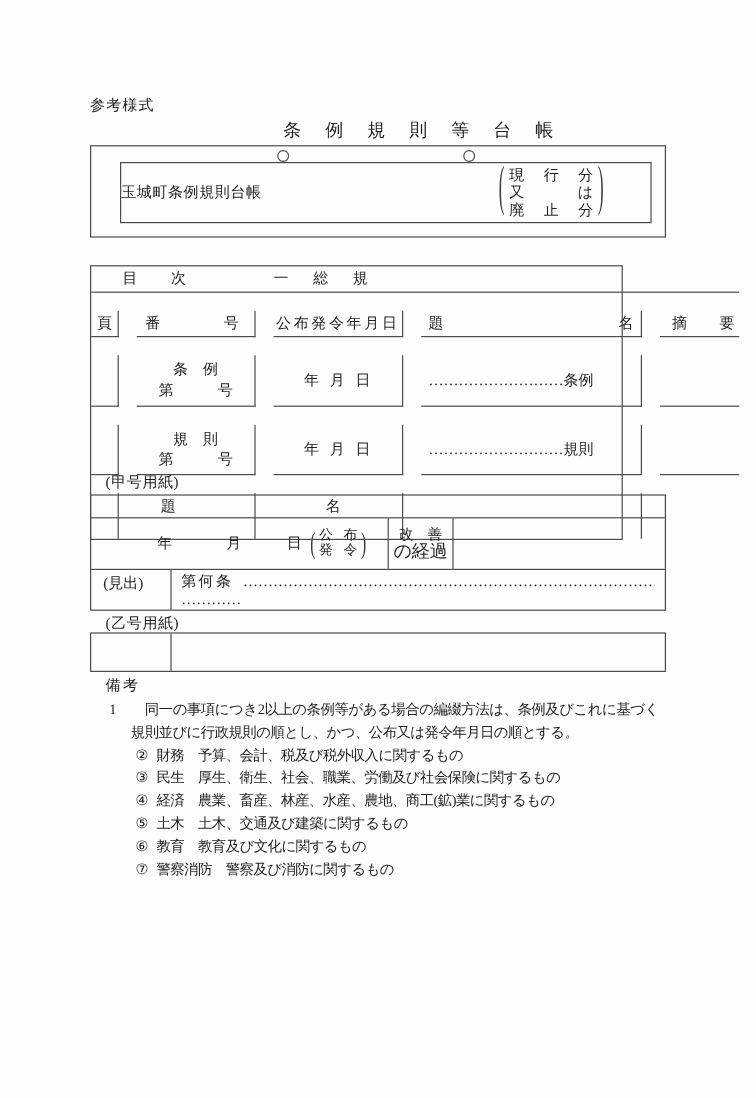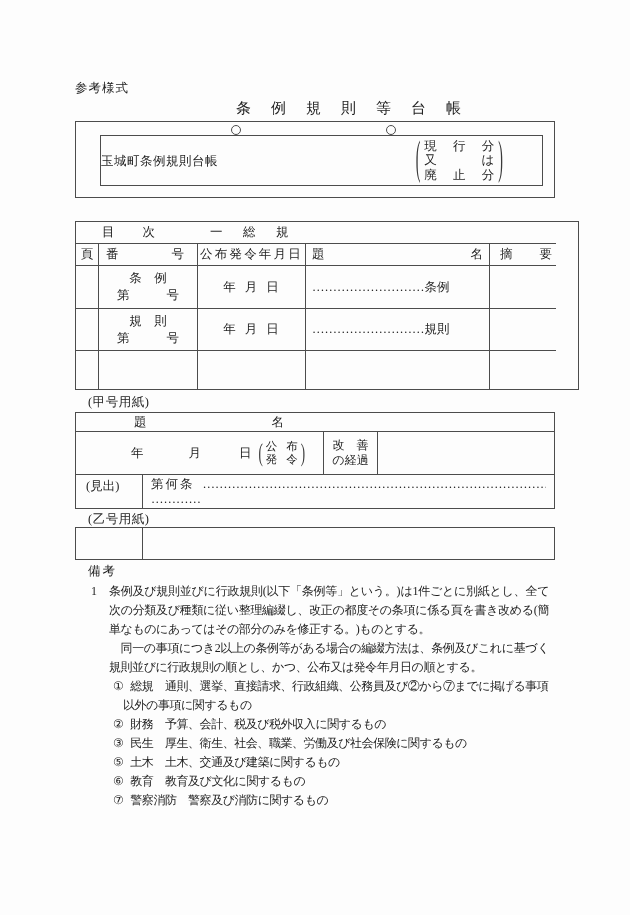--- a/index.html
+++ b/index.html
@@ -25,28 +25,29 @@
   .brk-group { position:absolute; right:38px; top:50%; transform:translateY(-50%); display:flex; align-items:center; }
   .brk-paren { font-size:14px; transform:scaleY(3.3); color:#3a3a3a; padding:0 1px; }
   .brk-lines { width:70px; margin:0 3px; }
   .brk-lines .jl { display:flex; justify-content:space-between; line-height:14.5px; }
 
   
   .jl { display:flex; justify-content:space-between; }
 
   
   #toc {
-    position:absolute; left:75px; top:221px; width:504px;
+    position:absolute; left:75px; top:221px; width:444px;
     display:grid; grid-template-columns:23px 99px 108px 184px 66px;
     grid-template-rows:22px 22px 43px 42px 38px;
+    gap:15px;
   }
   #toc .c { display:flex; align-items:center; justify-content:center; box-sizing:border-box; }
   #toc-caption { grid-column:1/-1; justify-content:flex-start !important; }
   #toc-index-label { margin-left:26px; letter-spacing:1px; }
-  #toc-section-label { margin-left:54px; letter-spacing:4px; }
+  #toc-section-label { margin-left:72px; letter-spacing:4px; }
   .paircell { justify-content:space-between !important; }
   .pair-number { padding:0 13px 0 7px; }
   .pair-title { padding:0 6px; }
   .pair-abstract { padding:0 4px 0 10px; }
   .date-head { letter-spacing:2.2px; }
   .kind-cell { flex-direction:column; line-height:17px; }
   .kind-bottom { display:inline-flex; justify-content:space-between; width:62px; }
   .date-cell span { letter-spacing:9px; margin-left:8px; }
   .title-cell { justify-content:flex-start !important; padding-left:6px; overflow:hidden; white-space:nowrap; }
 
@@ -61,21 +62,21 @@
   #k-title-pair { display:inline-flex; justify-content:space-between; width:150px; margin-left:58px; }
   #k-row2 { height:43px; }
   .k-date { width:248px; display:flex; align-items:center; padding-left:55px; box-sizing:border-box; }
   .k-date .dsep { margin-left:45px; } .k-date .dsep2 { margin-left:38px; }
   .k-brk { display:flex; align-items:center; margin-left:6px; }
   .k-brk .brk-paren { font-size:13px; transform:scaleY(1.95); }
   .k-brk-lines { width:32px; margin:0 2px; font-size:11.5px; }
   .k-brk-lines .jl { line-height:13px; }
   .k-progress { width:54px; display:flex; flex-direction:column; align-items:center; justify-content:center; line-height:15px; font-size:12px; box-sizing:border-box; }
   .k-progress .jl { width:36px; }
-  .k-progress .l2 { font-size:12px; }
+  .k-progress .l2 { font-size:15px; }
   .k-empty { flex:1; }
   #k-row3 { height:33px;justify-content:center; }
   .k-head { width:67px; padding:3px 0 0 10px; box-sizing:border-box; }
   .k-art { flex:1; padding:2px 8px 0 8px; line-height:15px; overflow:hidden; }
   .k-art-line1 { display:flex; white-space:nowrap; overflow:hidden; }
   .k-art-line1 .article { letter-spacing:2px; flex:none; }
   .k-art-line1 .dots { margin-left:8px; flex:1; overflow:hidden; }
   .k-art-line2 { white-space:nowrap; overflow:hidden; }
 
   
@@ -252,27 +253,26 @@
   <div id="otsu" class="b">
     <div class="o-1 br"></div>
     <div class="o-2"></div>
   </div>
 
   <div id="biko-label">備考</div>
   <div id="remarks">
     <div class="r-item1">
       <span class="r-num">1</span>
       <div class="r-text">
-        <p class="jpara">条例及び規則並びに行政規則(以下「条例等」という。)は1件ごとに別紙とし、全て次の分類及び種類に従い整理編綴し、改正の都度その条項に係る頁を書き改める(簡単なものにあってはその部分のみを修正する。)ものとする。</p>
         <p class="jpara">　同一の事項につき2以上の条例等がある場合の編綴方法は、条例及びこれに基づく規則並びに行政規則の順とし、かつ、公布又は発令年月日の順とする。</p>
       </div>
     </div>
     <div class="r-list">
-      <div class="r-li"><span class="n">①</span><span class="t">総規　通則、選挙、直接請求、行政組織、公務員及び②から⑦までに掲げる事項以外の事項に関するもの</span></div>
       <div class="r-li"><span class="n">②</span><span class="t">財務　予算、会計、税及び税外収入に関するもの</span></div>
       <div class="r-li"><span class="n">③</span><span class="t">民生　厚生、衛生、社会、職業、労働及び社会保険に関するもの</span></div>
+      <div class="r-li"><span class="n">④</span><span class="t">経済　農業、畜産、林産、水産、農地、商工(鉱)業に関するもの</span></div>
       <div class="r-li"><span class="n">⑤</span><span class="t">土木　土木、交通及び建築に関するもの</span></div>
       <div class="r-li"><span class="n">⑥</span><span class="t">教育　教育及び文化に関するもの</span></div>
       <div class="r-li"><span class="n">⑦</span><span class="t">警察消防　警察及び消防に関するもの</span></div>
     </div>
   </div>
 
 </div>
 
 </body></html>

